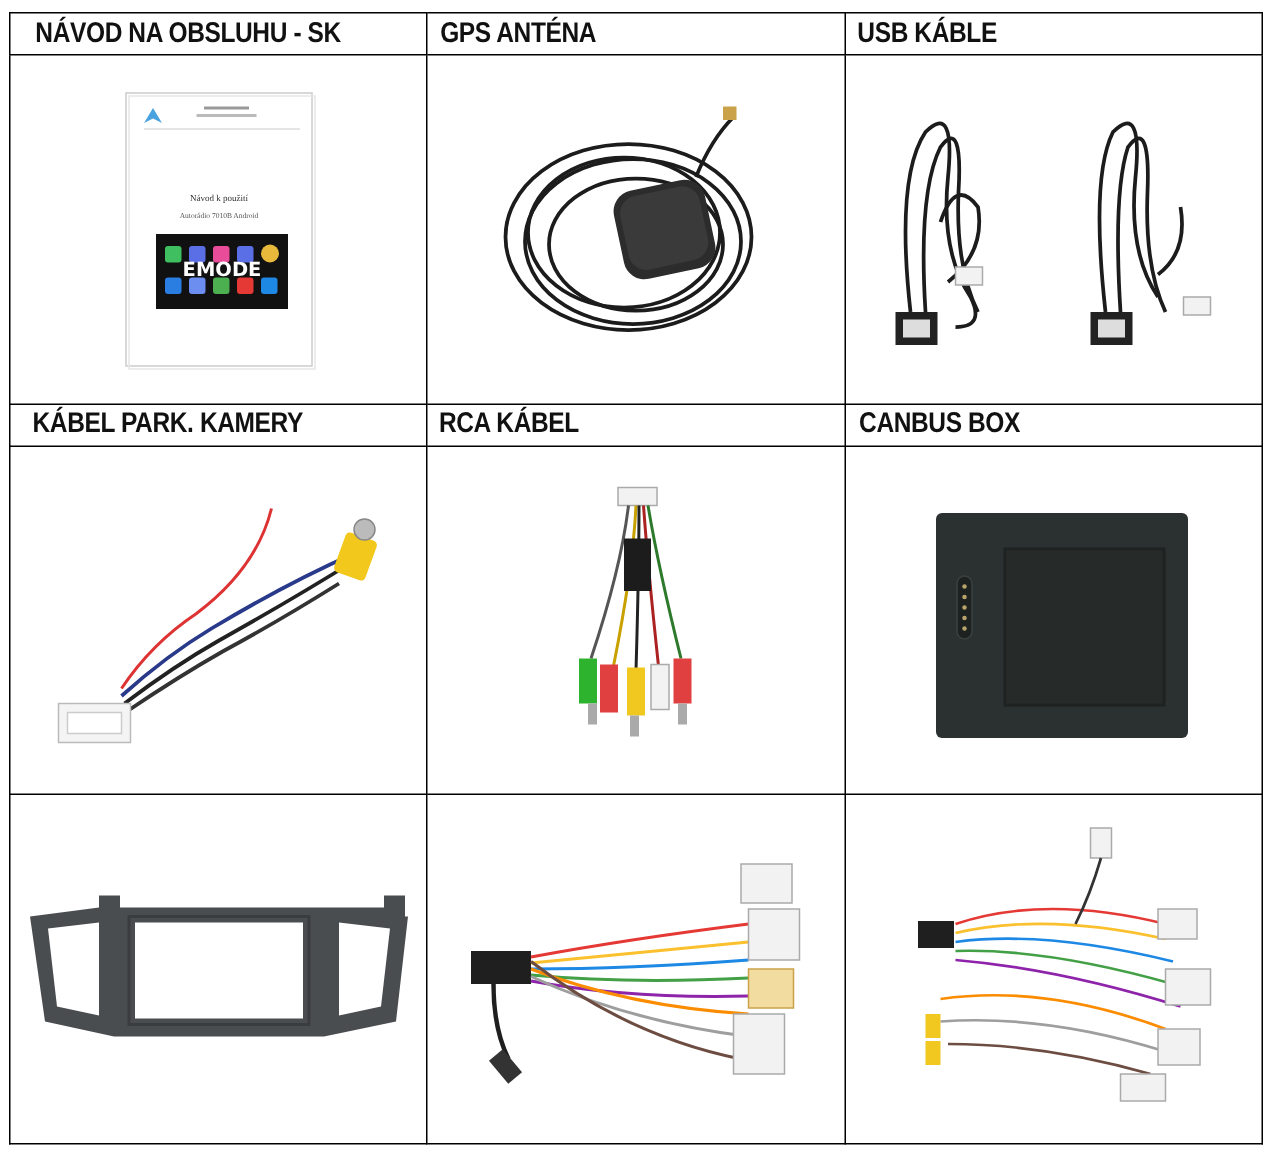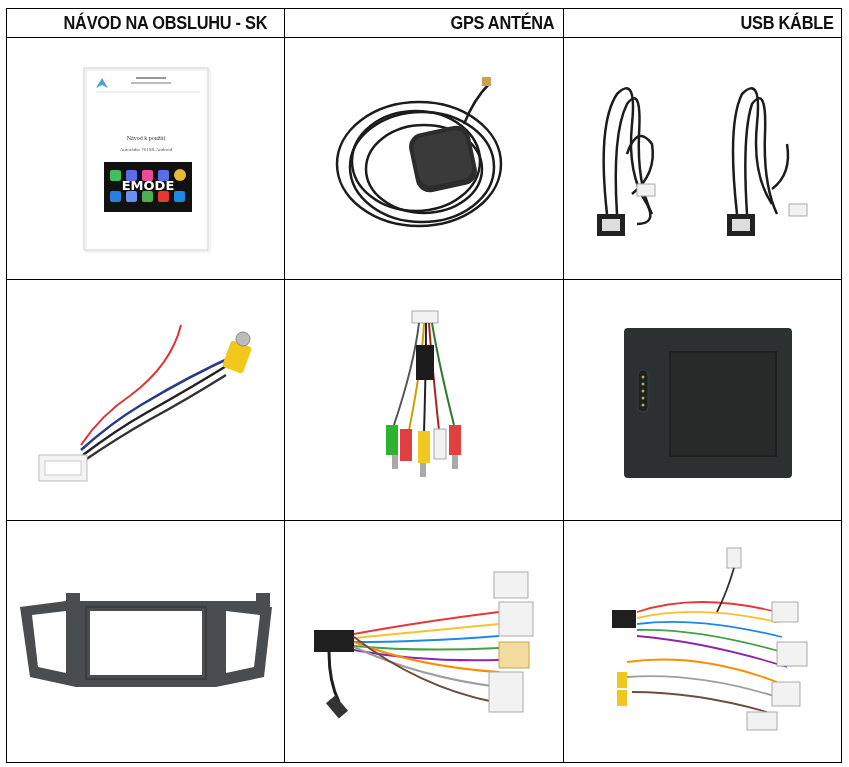--- a/index.html
+++ b/index.html
@@ -1,21 +1,21 @@
 <!DOCTYPE html>
 <html><head>
 <meta charset="utf-8">
 <style>
   html, body { margin: 0; padding: 0; background: #ffffff; }
   body { width: 849px; height: 767px; position: relative; overflow: hidden; font-family: "Liberation Sans", "DejaVu Sans", sans-serif; }
   .grid {
     position: absolute; left: 6px; top: 8px; width: 836px; height: 755px;
     border-collapse: collapse; table-layout: fixed;
   }
-  .grid td { border: 1.5px solid #000; padding: 0; text-align: right; vertical-align: middle; }
+  .grid td { border: 1.5px solid #000; padding: 0; text-align: left; vertical-align: middle; }
   .hdr { height: 26px; }
   .hdr span {
     display: inline-block; font-family: "Liberation Sans Narrow", "Liberation Sans", sans-serif;
     font-size: 19px; font-weight: 700; color: #111; letter-spacing: -0.3px;
     transform: scaleX(0.86); transform-origin: center; white-space: nowrap;
   }
   .img { height: 214px; }
   .img svg { display: block; margin: 0 auto; }
 </style>
 </head>
@@ -79,20 +79,25 @@
         </g>
         <rect x="20" y="150" width="28" height="22" fill="#222"></rect>
         <rect x="25" y="155" width="18" height="12" fill="#ddd"></rect>
         <rect x="150" y="150" width="28" height="22" fill="#222"></rect>
         <rect x="155" y="155" width="18" height="12" fill="#ddd"></rect>
         <rect x="60" y="120" width="18" height="12" fill="#f2f2f2" stroke="#aaa"></rect>
         <rect x="212" y="140" width="18" height="12" fill="#f2f2f2" stroke="#aaa"></rect>
       </svg>
     </td>
   </tr>
+  <tr class="hdr">
+    <td><span>KÁBEL PARK. KAMERY</span></td>
+    <td><span>RCA KÁBEL</span></td>
+    <td><span>CANBUS BOX</span></td>
+  </tr>
   <tr class="img">
     <td>
       <svg width="250" height="190" viewBox="0 0 250 190">
         <path d="M160 20 Q150 60 110 90 Q80 110 60 140" fill="none" stroke="#d33" stroke-width="2"></path>
         <path d="M215 50 Q170 70 120 100 Q90 118 60 145" fill="none" stroke="#2a3a8a" stroke-width="2.5"></path>
         <path d="M215 55 Q175 80 125 108 Q95 125 62 150" fill="none" stroke="#222" stroke-width="2.5"></path>
         <path d="M205 70 Q165 95 128 115 Q98 132 64 155" fill="none" stroke="#333" stroke-width="2.5"></path>
         <rect x="205" y="38" width="22" height="28" rx="3" fill="#f2c81c" transform="rotate(20 216 52)"></rect>
         <circle cx="222" cy="34" r="7" fill="#bbb" stroke="#888"></circle>
         <rect x="18" y="150" width="48" height="26" fill="#f4f4f4" stroke="#bbb"></rect>

